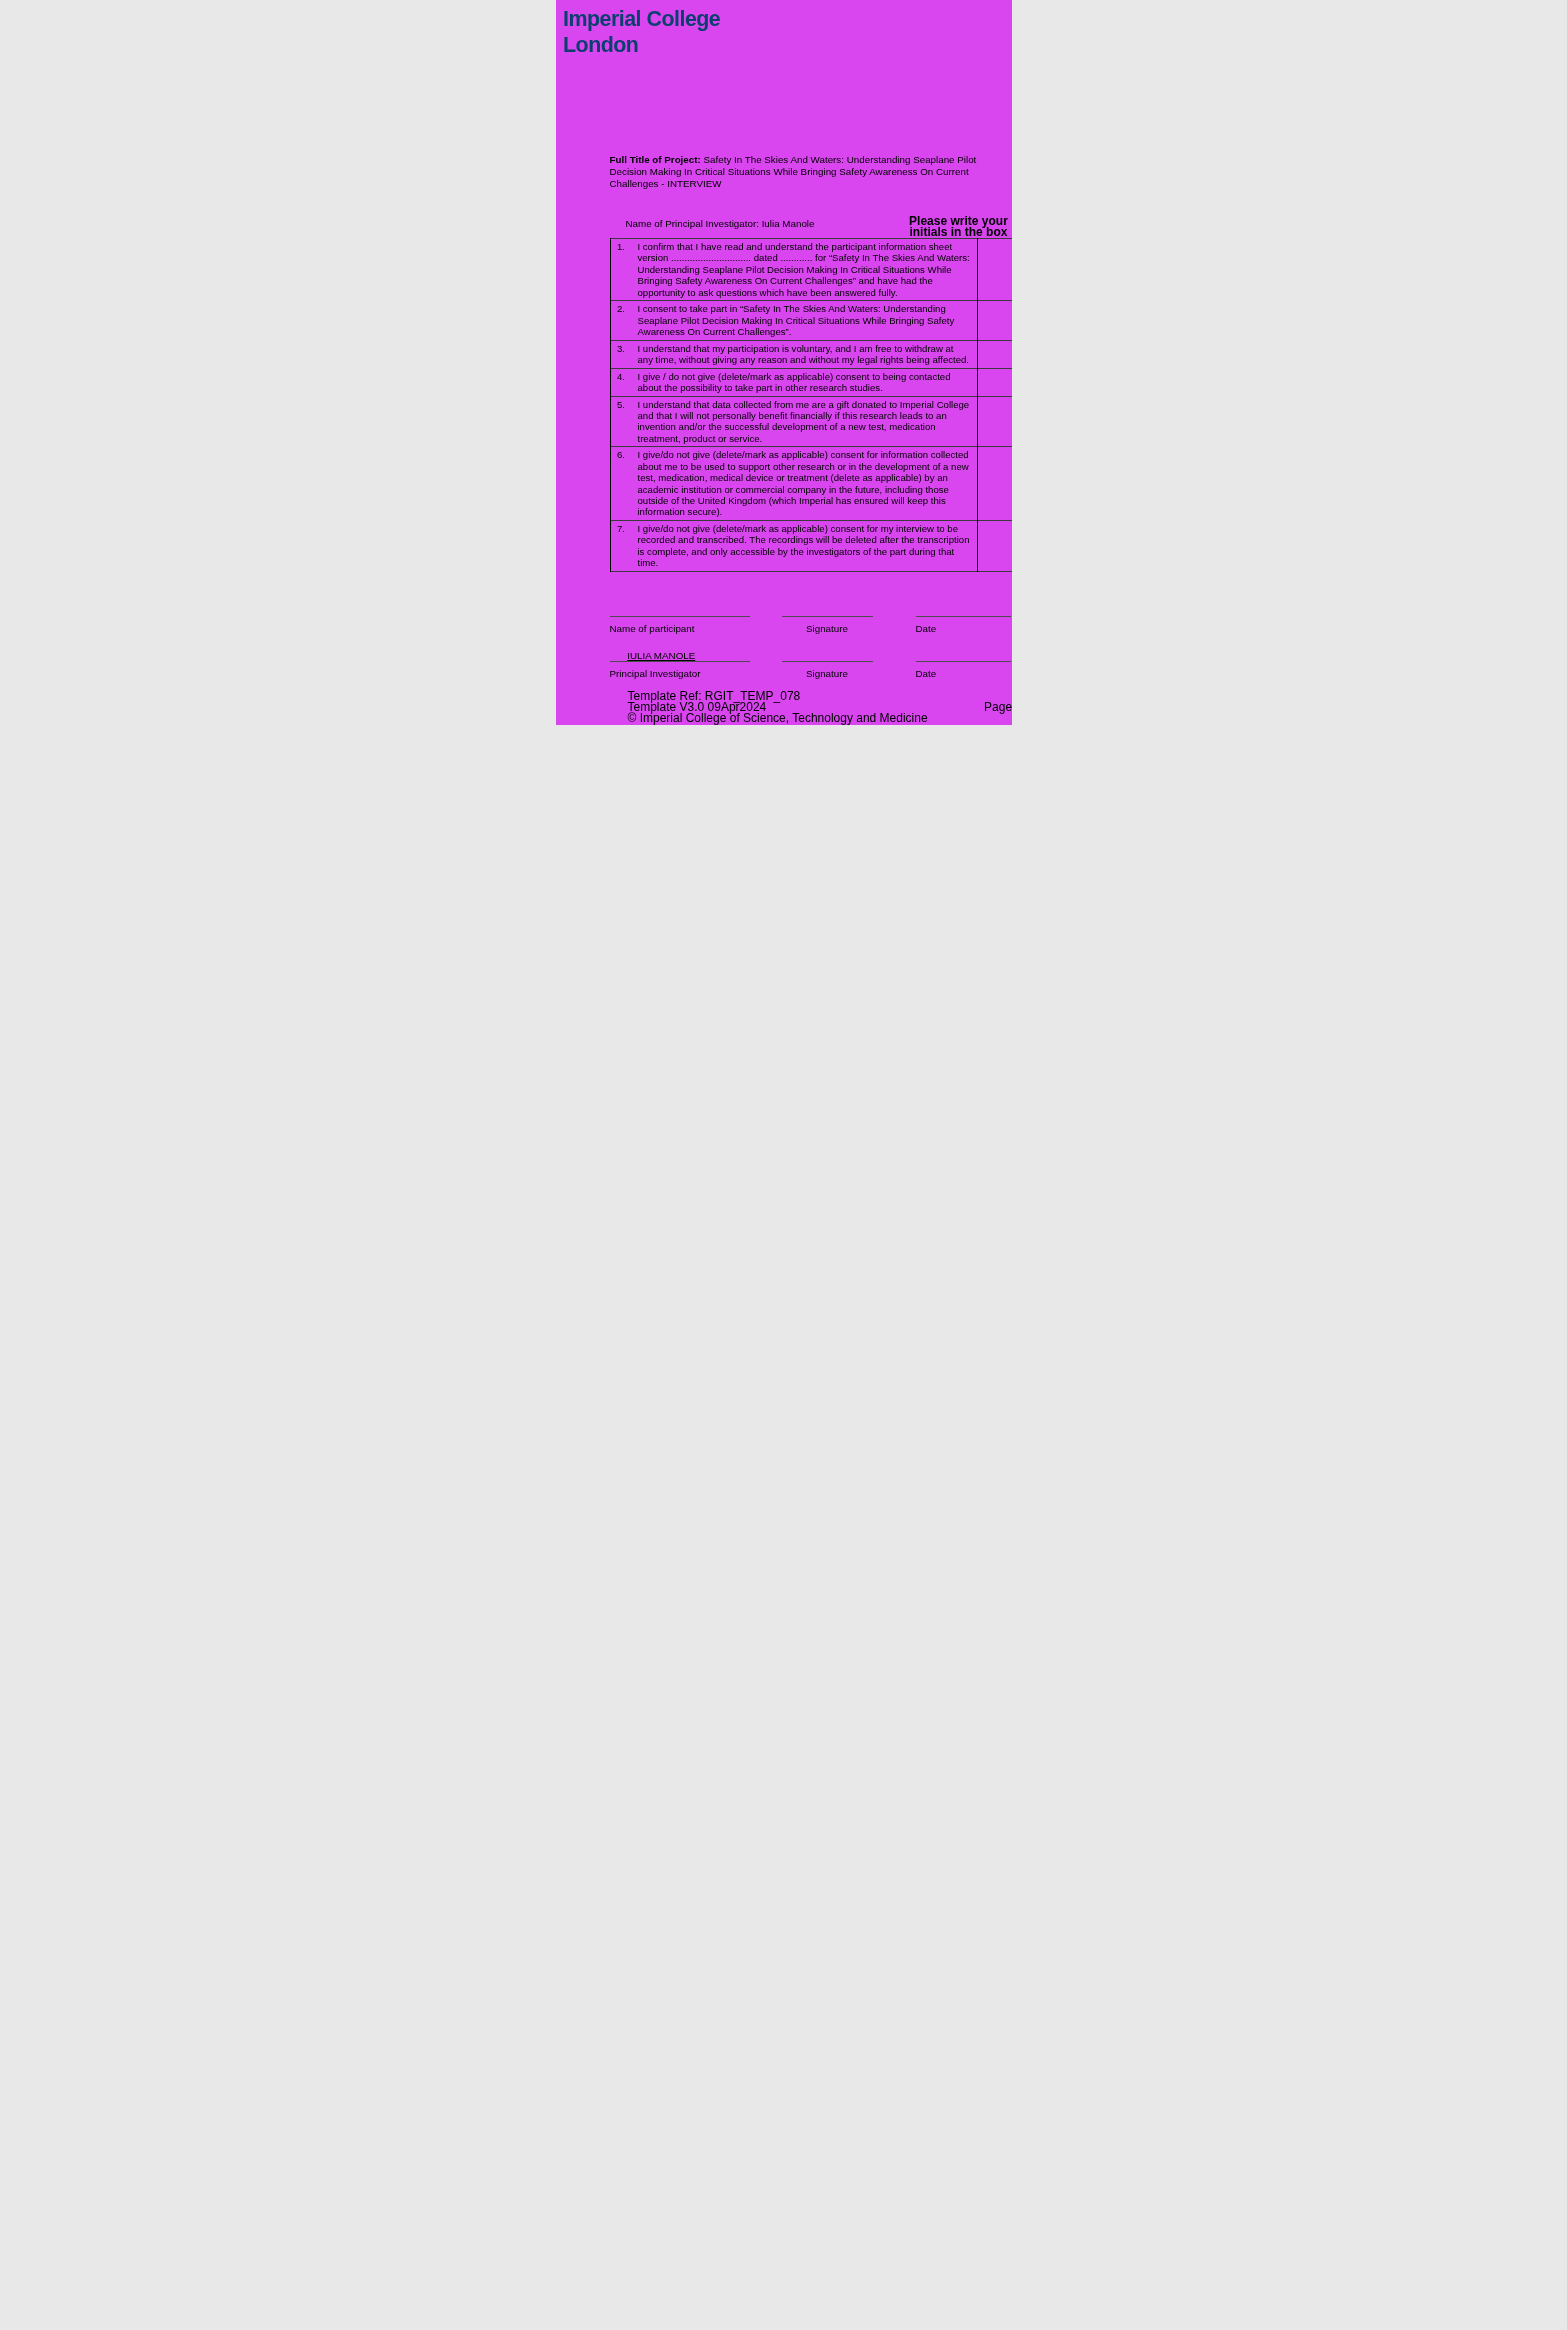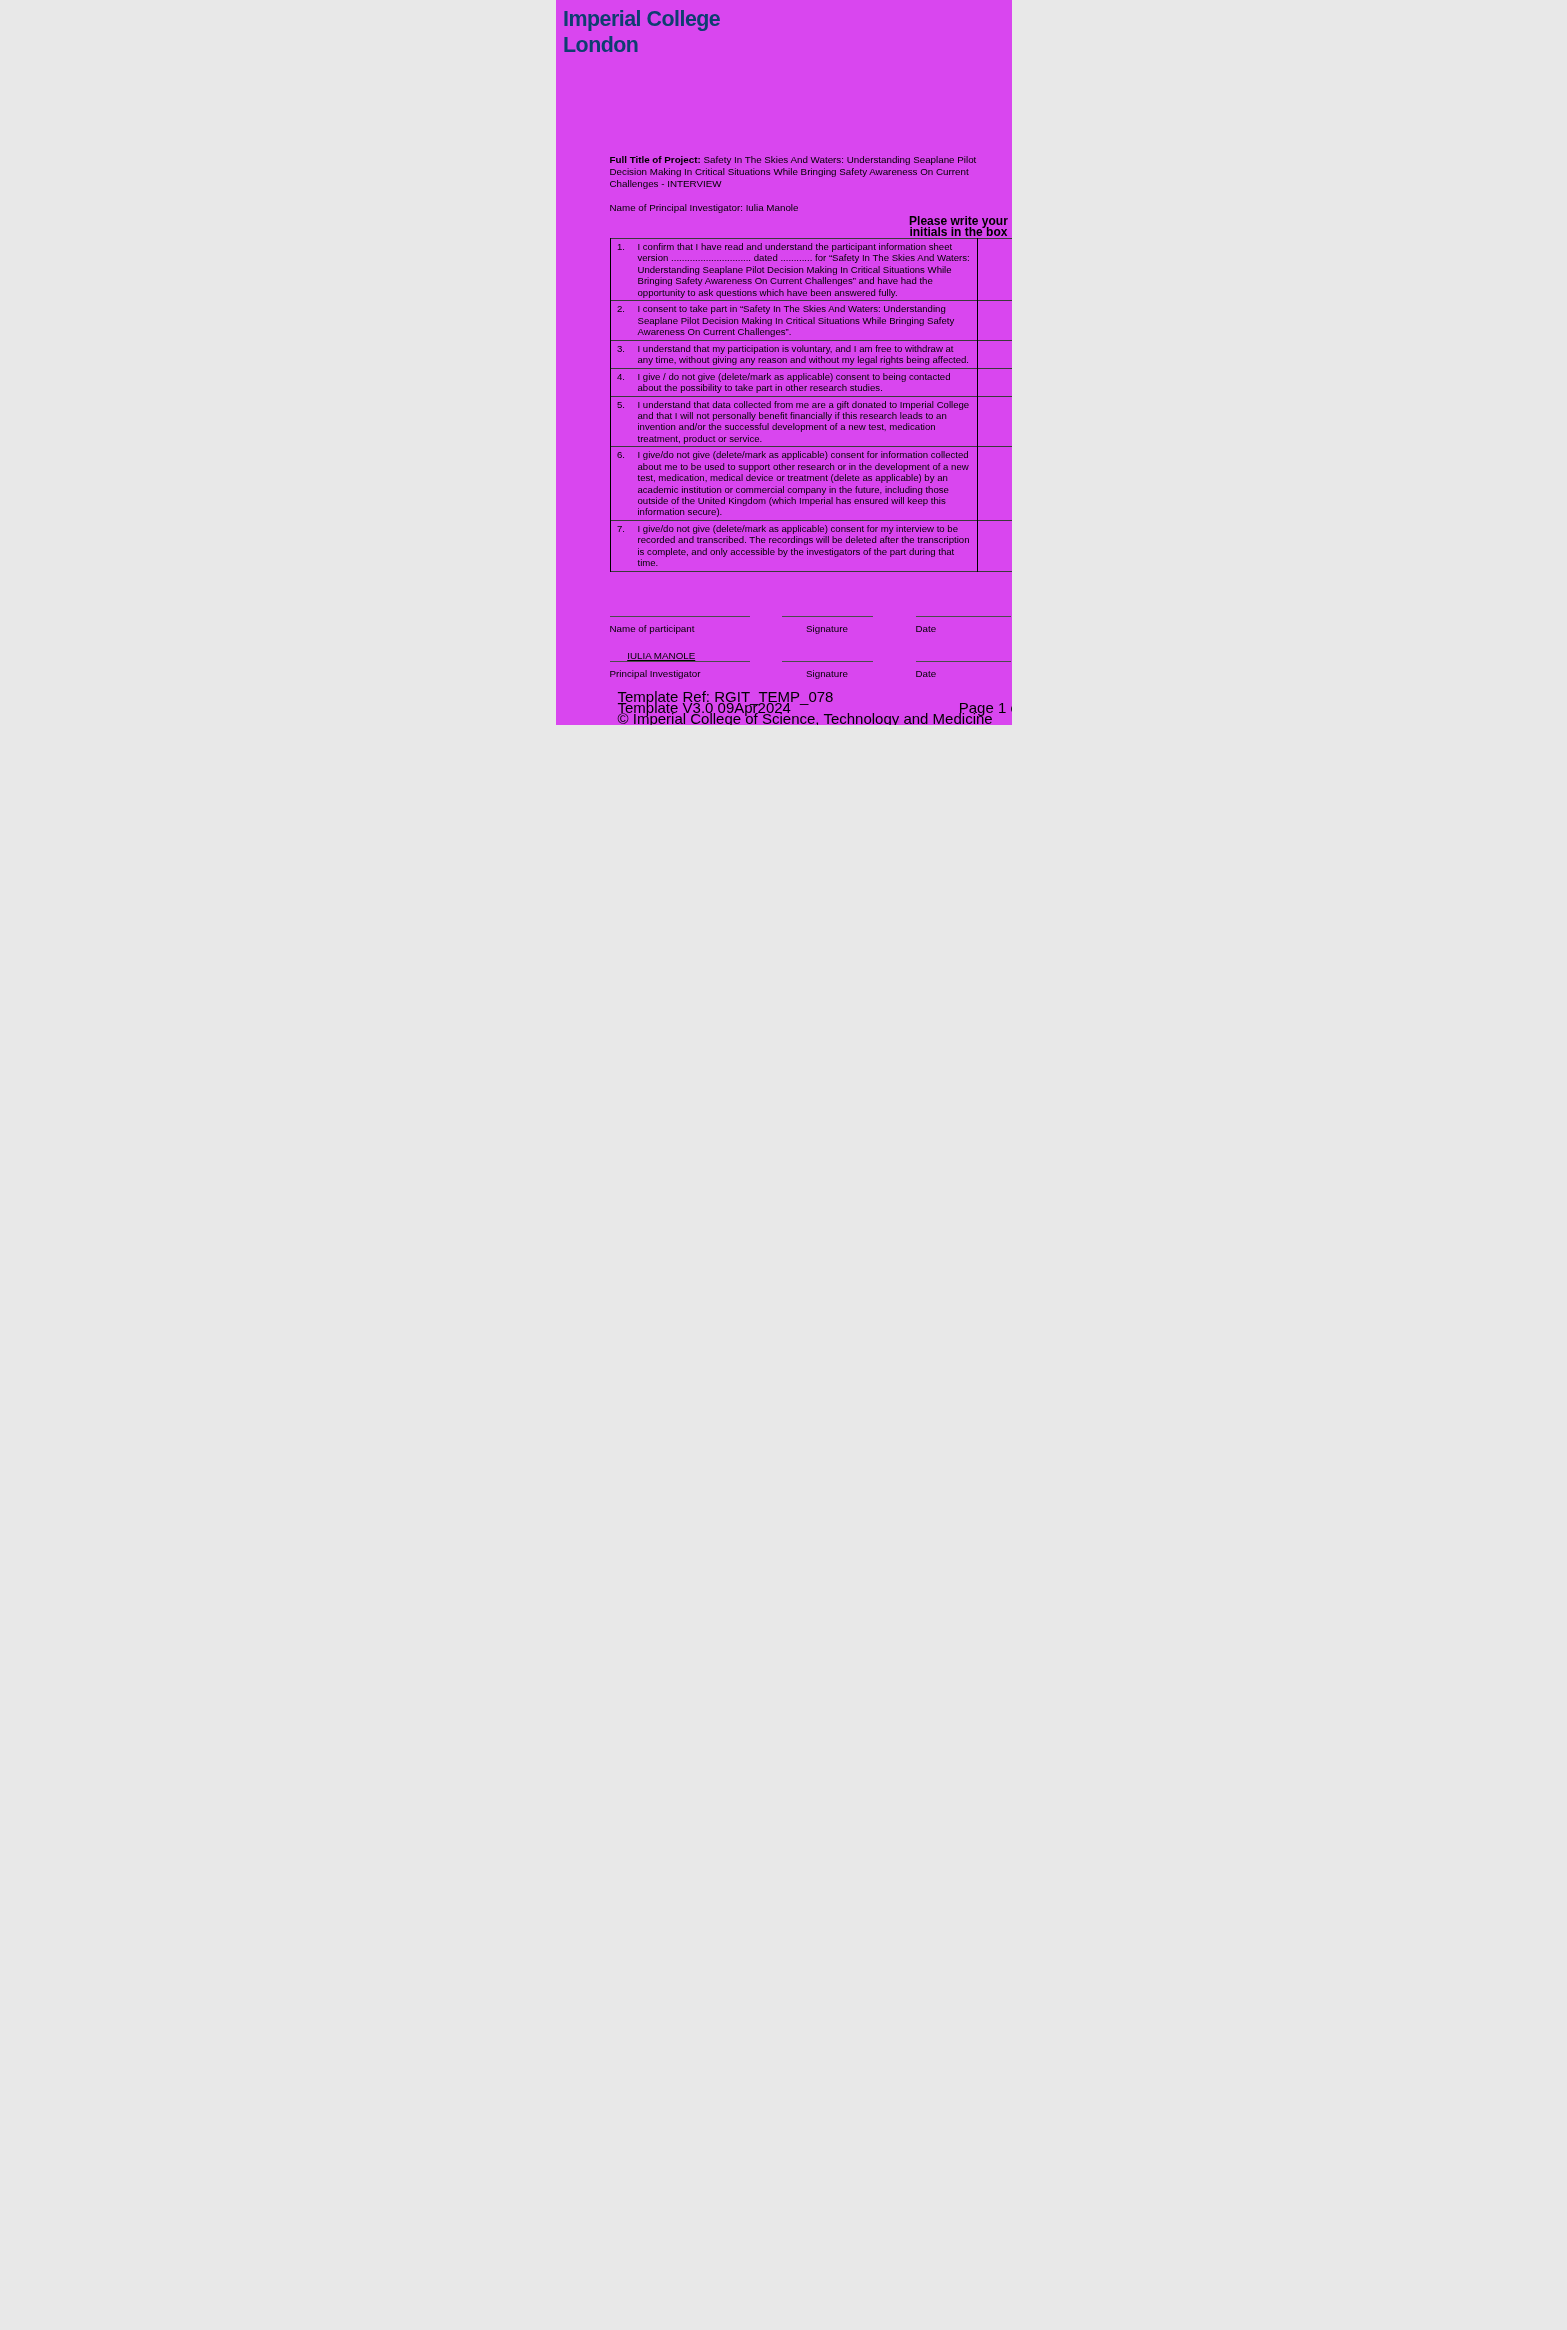--- a/index.html
+++ b/index.html
@@ -33,21 +33,21 @@
 
   .full-title {
     left: 54px; top: 154px; width: 383px;
     margin: 0;
     font-size: 9.8px; line-height: 12px;
   }
   .full-title strong { font-weight: bold; }
 
   .pi-line {
     left: 54px; top: 202px;
-    margin: 0;
+    margin: 16px;
     font-size: 9.8px; line-height: 12px;
   }
 
   .initials-note {
     right: 3.7px; top: 216px;
     font-size: 12px; font-weight: bold;
     line-height: 11.2px; text-align: center;
   }
 
   table.consent-table {
@@ -89,22 +89,22 @@
   }
   .sig-row2 .sig-line { height: 14px; }
   .sig-label { margin-top: 5.6px; }
   .pi-name {
     margin-left: 17.7px;
     text-decoration: underline;
     white-space: nowrap;
   }
 
   .footer {
-    left: 62px; top: 691px; width: 418px;
-    font-size: 15px; line-height: 11.2px;
+    left: 72px; top: 691px; width: 418px;
+    font-size: 12px; line-height: 11.2px;
   }
   .footer-row2 { display: flex; justify-content: space-between; }
 </style>
 </head>
 <body>
 
 <div class="page">
 
   <div class="abs logo">
     <div>Imperial College</div>

